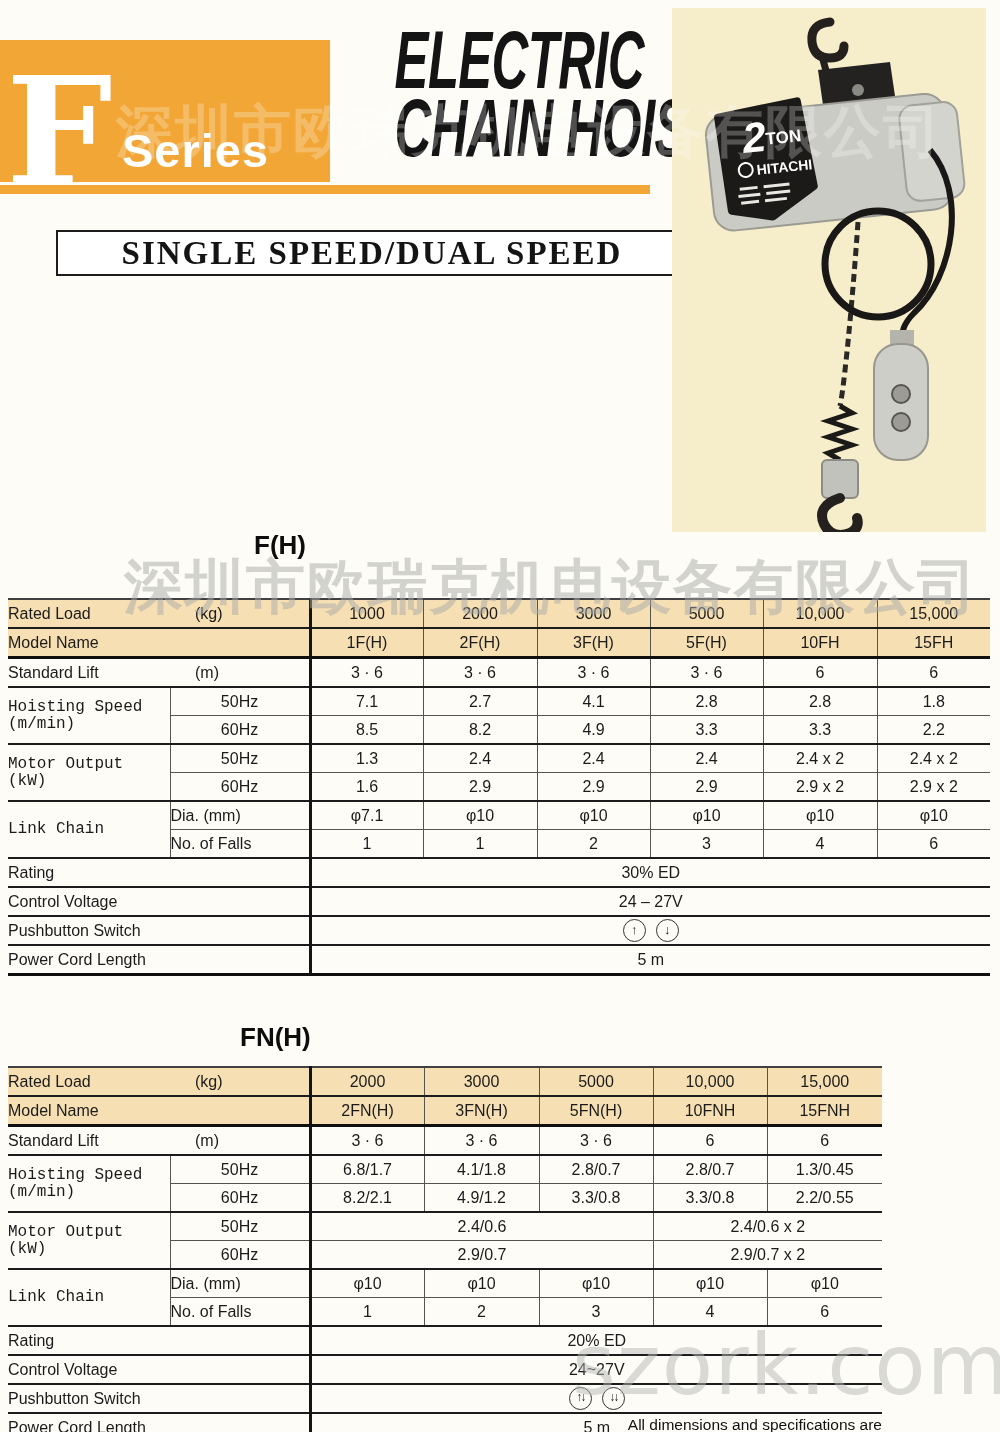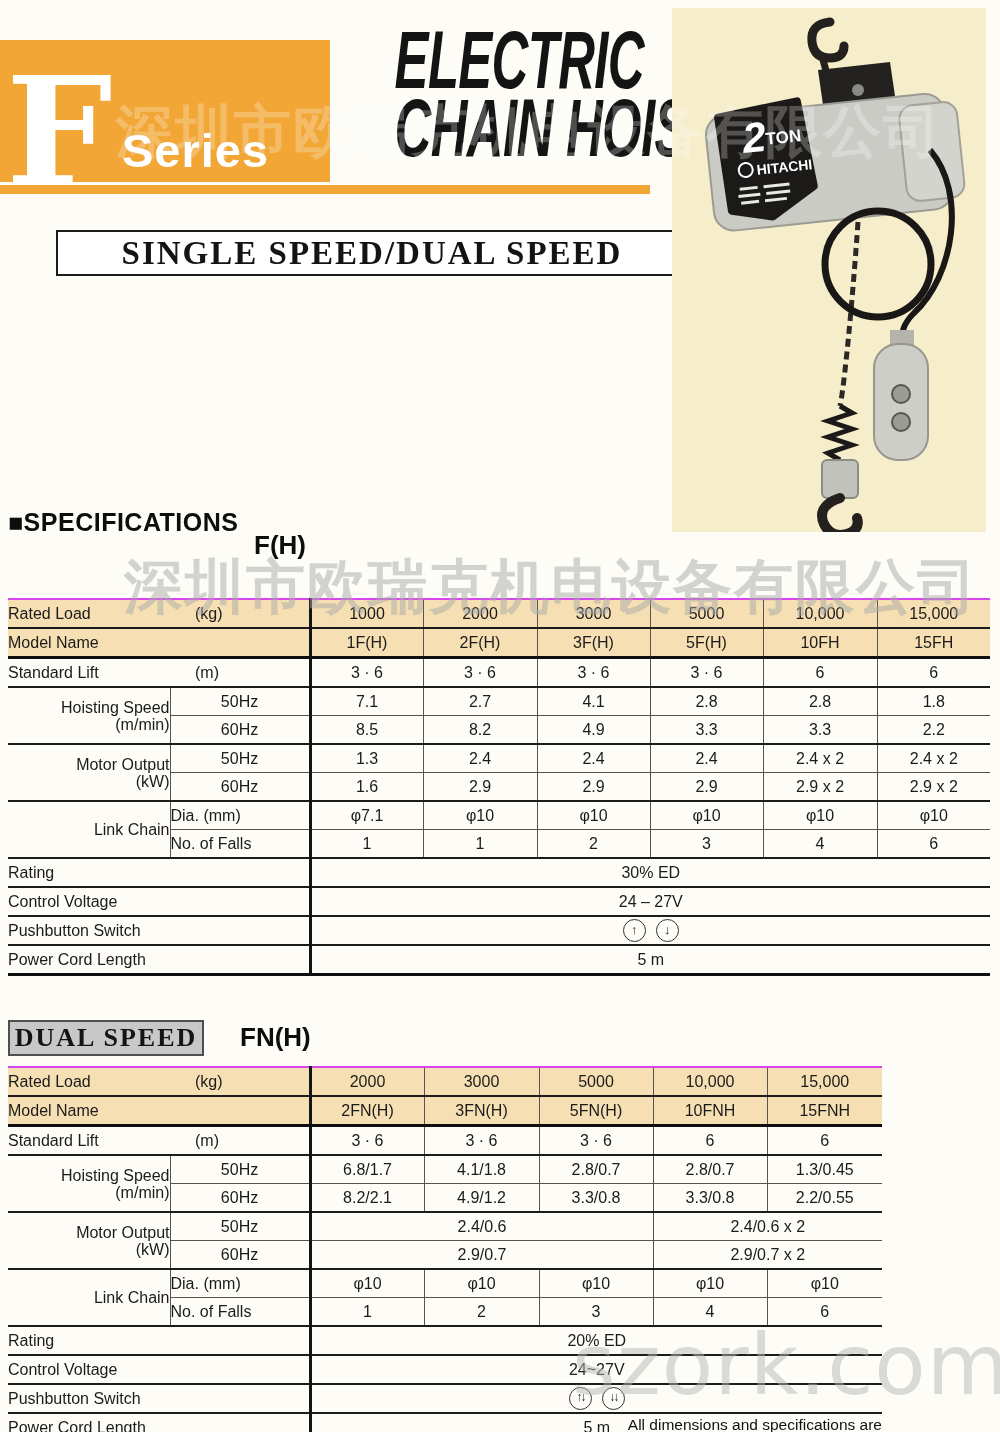--- a/index.html
+++ b/index.html
@@ -39,23 +39,23 @@
 
   
   .spec-table{position:absolute;border-collapse:collapse;table-layout:fixed;
               font-family:"Liberation Sans",sans-serif;font-size:16px;color:#1b1b1b;}
   .spec-table td{height:27px;padding:0;vertical-align:middle;}
   .lbl{padding-left:18px;text-align:left;}
   .rel{position:relative;}
   .unit{position:absolute;left:187px;top:50%;transform:translateY(-50%);}
   .c{text-align:center;}
   .subl{text-align:left;padding-left:22px;}
-  .grp{text-align:right;line-height:17px;}
+  .grp{text-align:left;line-height:17px;font-family:Liberation Mono, monospace;}
   tr.peach>td{background:#F6DFB2;}
-  tr.t2>td{border-top:2px solid #d946ef;}
+  tr.t2>td{border-top:2px solid #404040;}
   tr.b1>td{border-bottom:1px solid #55544f;}
   tr.b2>td{border-bottom:2px solid #1c1c1c;}
   tr.b3>td{border-bottom:3px solid #0f0f0f;}
   td.gb2{border-bottom:2px solid #1c1c1c !important;}
   td.v1{border-left:1px solid #55544f;}
   td.v3{border-left:3px solid #141414;}
   .pb{display:inline-block;width:21px;height:21px;line-height:19px;border:1.5px solid #333;
       border-radius:50%;font-size:13px;text-align:center;margin:0 5px;background:transparent;}
   .pb.two{letter-spacing:-2px;font-size:12px;}
 
@@ -130,23 +130,20 @@
 
       <g>
         <rect x="218" y="322" width="24" height="18" fill="#b4b4ac"></rect>
         <rect x="202" y="336" width="54" height="116" rx="24" fill="#CECEC8" stroke="#97978f" stroke-width="2"></rect>
         <circle cx="229" cy="386" r="9" fill="#9c9c95" stroke="#565650" stroke-width="2"></circle>
         <circle cx="229" cy="414" r="9" fill="#9c9c95" stroke="#565650" stroke-width="2"></circle>
       </g>
     </svg>
   </div>
 
-  <div class="spec-heading">
-    <span>■</span><span>SPECIFICATIONS</span>
-  </div>
 
   <div class="model-code code-single">F(H)</div>
 
   <table class="spec-table" style="left:8px;top:598px;width:982px;">
     <colgroup>
       <col style="width:162px">
         <col style="width:140px">
       <col style="width:113px">
         <col style="width:114px">
         <col style="width:113px">
@@ -265,23 +262,20 @@
         <span class="pb">↑</span><span class="pb">↓</span>
       </td>
     </tr>
     <tr class="b3">
       <td class="lbl" colspan="2">Power Cord Length</td>
       <td class="c v3" colspan="6">5 m</td>
     </tr>
   </tbody>
     </table>
 
-  <div class="sect-box dual-box">
-    <span>DUAL SPEED</span>
-  </div>
   <div class="model-code code-dual">FN(H)</div>
 
   <table class="spec-table" style="left:8px;top:1066px;width:874px;">
     <colgroup>
       <col style="width:162px">
         <col style="width:140px">
       <col style="width:114px">
         <col style="width:115px">
         <col style="width:114px">
       <col style="width:114px">

